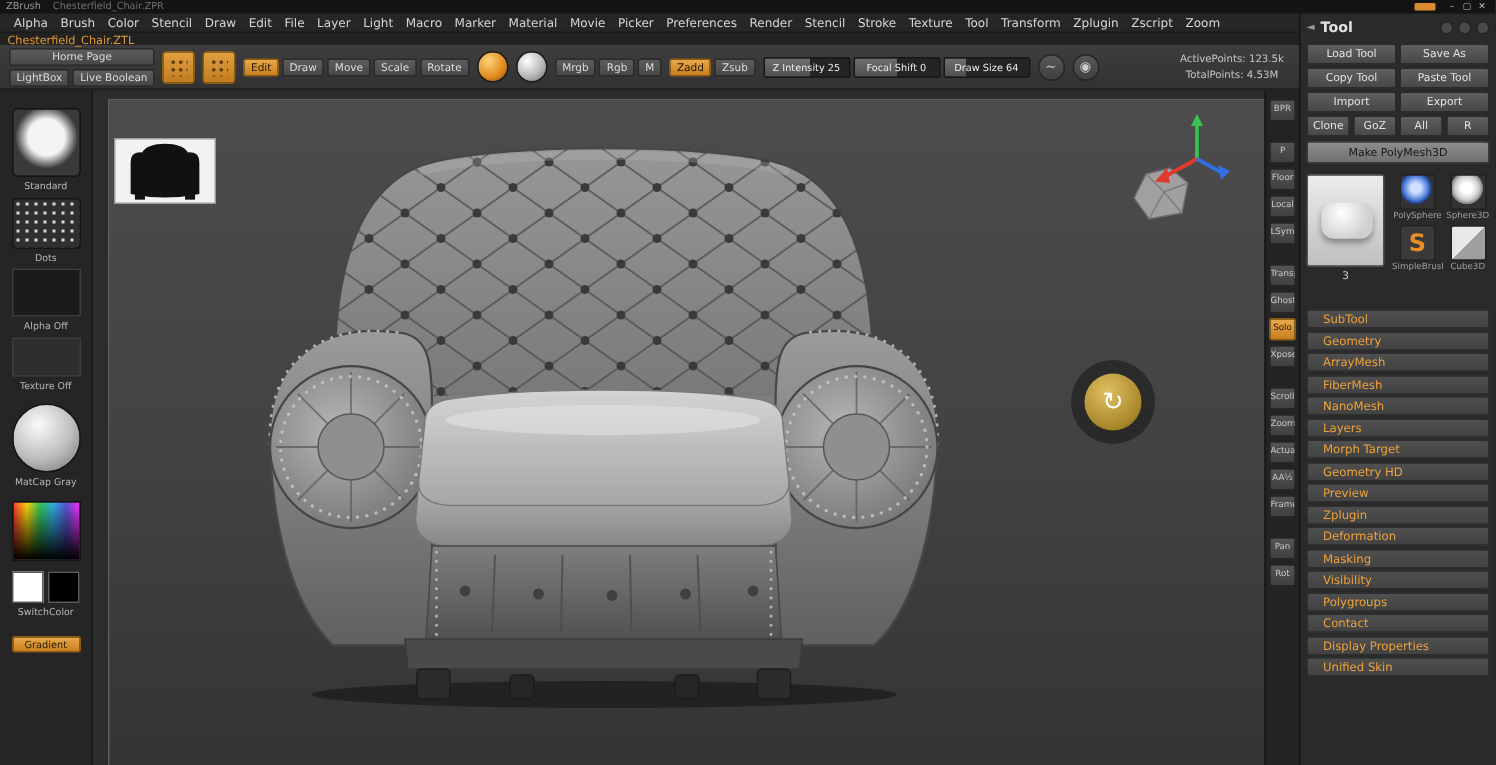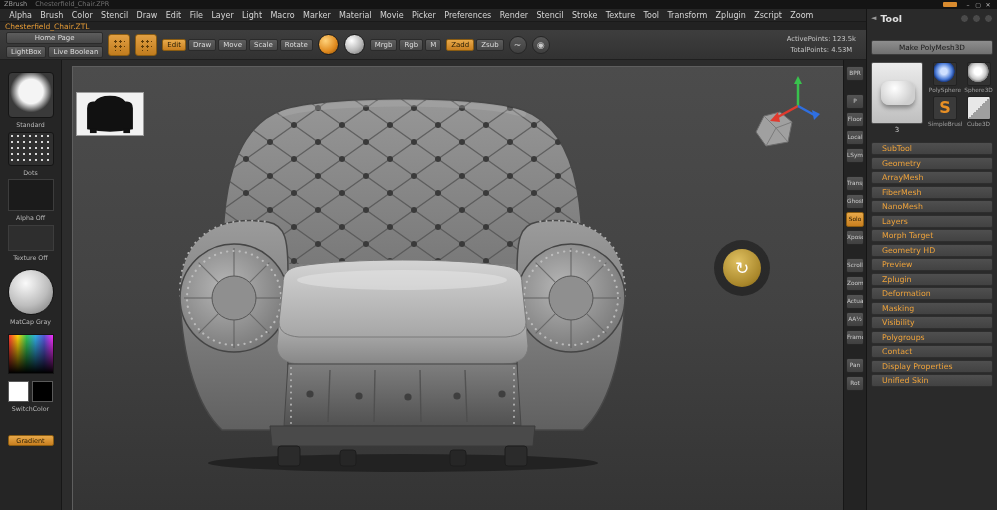--- a/index.html
+++ b/index.html
@@ -57,21 +57,21 @@
   .material-thumb{width:46px;height:46px;border-radius:50%;border:1px solid #151515;cursor:pointer;margin-top:5px;
     background:radial-gradient(circle at 38% 30%,#fafafa,#bdbdbd 55%,#707070)}
   .color-picker{width:46px;height:40px;border:1px solid #151515;cursor:pointer;margin-top:5px;
     background-image:linear-gradient(to bottom,rgba(0,0,0,0),#000),
       linear-gradient(to right,#ff3b30,#ffd60a,#34c759,#32ade6,#5856d6,#ff2dff)}
   .swatch-row{display:flex;gap:3px;margin-top:4px}
   .swatch{width:21px;height:21px;border:1px solid #5a5a5a;cursor:pointer}
   .swatch.main{background:#ffffff}
   .swatch.sec{background:#000000}
   .tray-orange{width:46px;height:11px;background:linear-gradient(#e8a94a,#c97f1f);border:1px solid #8a5c12;
-    border-radius:2px;font-size:6.5px;color:#2b1e04;text-align:center;line-height:10px;cursor:pointer;margin-top:20px}
+    border-radius:2px;font-size:6.5px;color:#2b1e04;text-align:center;line-height:10px;cursor:pointer;margin-top:9px}
 
   
   #canvas{position:absolute;left:62px;top:60px;width:781px;height:450px;background:#2c2c2c;overflow:hidden;cursor:crosshair}
   #document{position:absolute;left:10px;top:6px;right:0;bottom:0;
     background:linear-gradient(180deg,#4c4c4c 0%,#424242 55%,#343434 100%);
     border-left:1px solid #5e5e5e;border-top:1px solid #5e5e5e}
   #ref-thumb{position:absolute;left:14px;top:32px;width:68px;height:44px;background:#f2f2f2;
     border:1px solid #9c9c9c;cursor:pointer}
   #chair-wrap{position:absolute;left:88px;top:14px;width:505px;height:398px}
   #watermark{position:absolute;left:190px;top:178px;width:420px;text-align:center;font-size:19px;font-weight:bold;
@@ -95,38 +95,38 @@
   #right-panel{position:absolute;left:866px;top:9px;width:131px;height:501px;background:#2a2a2a;
     border-left:1px solid #151515;display:flex;flex-direction:column;padding:0 4px;z-index:4}
   #rp-header{height:18px;display:flex;align-items:center;gap:4px;color:#e0e0e0;flex:0 0 auto}
   .rp-collapse{font-size:7px;color:#9a9a9a;cursor:pointer}
   .rp-title{font-size:9.5px;font-weight:bold}
   .rp-hicons{margin-left:auto;display:flex;gap:3px}
   .rp-hicon{width:9px;height:9px;border-radius:50%;background:#4a4a4a;border:1px solid #262626;cursor:pointer}
   .tp-row{display:flex;gap:2px;margin-top:2px;flex:0 0 auto}
   .tp-btn{flex:1;background:linear-gradient(#5f5f5f,#484848);border:1px solid #2b2b2b;border-radius:2px;color:#e3e3e3;
     font-size:7.2px;line-height:12px;text-align:center;cursor:pointer;white-space:nowrap;overflow:hidden}
-  .tp-wide{margin-top:13px;background:linear-gradient(#8e8e8e,#707070);color:#161616;font-size:7.3px;line-height:13px;
+  .tp-wide{margin-top:3px;background:linear-gradient(#8e8e8e,#707070);color:#161616;font-size:7.3px;line-height:13px;
     text-align:center;border-radius:2px;border:1px solid #3c3c3c;cursor:pointer;flex:0 0 auto}
   #tp-preview{display:flex;gap:5px;margin-top:7px;flex:0 0 auto}
   .big-col{display:flex;flex-direction:column;align-items:center}
   .big-thumb{width:52px;height:62px;background:linear-gradient(#ececec,#bfbfbf);border:1px solid #4e4e4e;
     border-radius:2px;position:relative;cursor:pointer}
   .big-thumb::after{content:"";position:absolute;left:9px;top:18px;width:34px;height:24px;border-radius:8px;
     background:radial-gradient(circle at 40% 30%,#ffffff,#cfcfcf 70%);box-shadow:0 3px 4px rgba(0,0,0,.35)}
   .big-val{font-size:7px;color:#cfcfcf;text-align:center;margin-top:2px}
   .mini-grid{flex:1;display:grid;grid-template-columns:1fr 1fr;gap:3px 2px;align-content:start}
   .mini{display:flex;flex-direction:column;align-items:center;gap:1px;cursor:pointer}
   .mini .mi{width:24px;height:24px;border-radius:2px;background:#3a3a3a;border:1px solid #222;text-align:center}
   .mini .cap{font-size:5.8px;color:#9f9f9f;max-width:34px;overflow:hidden;white-space:nowrap}
   .mi.sphere-blue{background:radial-gradient(circle at 45% 38%,#cfe0ff 0 18%,#4a7ad6 45%,#1b3a80 58%,#333 60%)}
   .mi.sphere-white{background:radial-gradient(circle at 45% 38%,#ffffff 0 20%,#c9c9c9 45%,#808080 58%,#333 60%)}
   .mi.s-curve{color:#e78f25;font-weight:bold;font-size:16px;line-height:22px}
   .mi.cube{background:linear-gradient(135deg,#e8e8e8 0 50%,#9f9f9f 50%)}
-  #tp-list{margin-top:8px;display:flex;flex-direction:column;gap:1.5px}
+  #tp-list{margin-top:18px;display:flex;flex-direction:column;gap:1.5px}
   .tp-item{height:13px;background:linear-gradient(#4f4f4f,#424242);border:1px solid #2e2e2e;border-radius:2px;
     color:#eda23b;font-size:7.8px;line-height:11.5px;padding-left:10px;cursor:pointer;overflow:hidden;white-space:nowrap;flex:0 0 auto}
 </style>
 </head>
 <body>
 
 <div id="titlebar">
   <span>ZBrush</span>
   <span class="tb-sub">Chesterfield_Chair.ZPR</span>
   <span class="tb-spacer"></span>
@@ -185,20 +185,34 @@
   <div class="orb color"></div>
   <div class="orb material"></div>
   <div class="btn-group" id="paint-group">
       <div class="sbtn">Mrgb</div>
       <div class="sbtn">Rgb</div>
       <div class="sbtn">M</div>
     </div>
   <div class="btn-group" id="sculpt-group">
       <div class="sbtn active">Zadd</div>
       <div class="sbtn">Zsub</div>
+    </div>
+  <div class="btn-group" id="slider-group">
+      <div class="slider">
+        <div class="fill" style="width: 55%;"></div>
+        <div class="lbl">Z Intensity 25</div>
+      </div>
+      <div class="slider">
+        <div class="fill" style="width: 50%;"></div>
+        <div class="lbl">Focal Shift 0</div>
+      </div>
+      <div class="slider">
+        <div class="fill" style="width: 25%;"></div>
+        <div class="lbl">Draw Size 64</div>
+      </div>
     </div>
   <div class="circbtn">~</div>
   <div class="circbtn">◉</div>
   <div id="shelf-stats">
       <div>ActivePoints: 123.5k</div>
       <div>TotalPoints: 4.53M</div>
     </div>
 </div>
 
 <div id="left-tray">
@@ -386,20 +400,40 @@
   <div id="rp-header">
     <span class="rp-collapse">◄</span>
     <span class="rp-title">Tool</span>
     <span class="rp-hicons">
       <span class="rp-hicon"></span>
       <span class="rp-hicon"></span>
       <span class="rp-hicon"></span>
     </span>
   </div>
 
+  <div id="tp-rows">
+      <div class="tp-row">
+        <div class="tp-btn">Load Tool</div>
+        <div class="tp-btn">Save As</div>
+      </div>
+      <div class="tp-row">
+        <div class="tp-btn">Copy Tool</div>
+        <div class="tp-btn">Paste Tool</div>
+      </div>
+      <div class="tp-row">
+        <div class="tp-btn">Import</div>
+        <div class="tp-btn">Export</div>
+      </div>
+      <div class="tp-row">
+        <div class="tp-btn">Clone</div>
+        <div class="tp-btn">GoZ</div>
+        <div class="tp-btn">All</div>
+        <div class="tp-btn">R</div>
+      </div>
+    </div>
   <div class="tp-wide">Make PolyMesh3D</div>
 
   <div id="tp-preview">
     <div class="big-col">
       <div class="big-thumb"></div>
       <div class="big-val">3</div>
     </div>
     <div class="mini-grid" id="mini-grid">
         <div class="mini">
           <div class="mi sphere-blue"></div>

